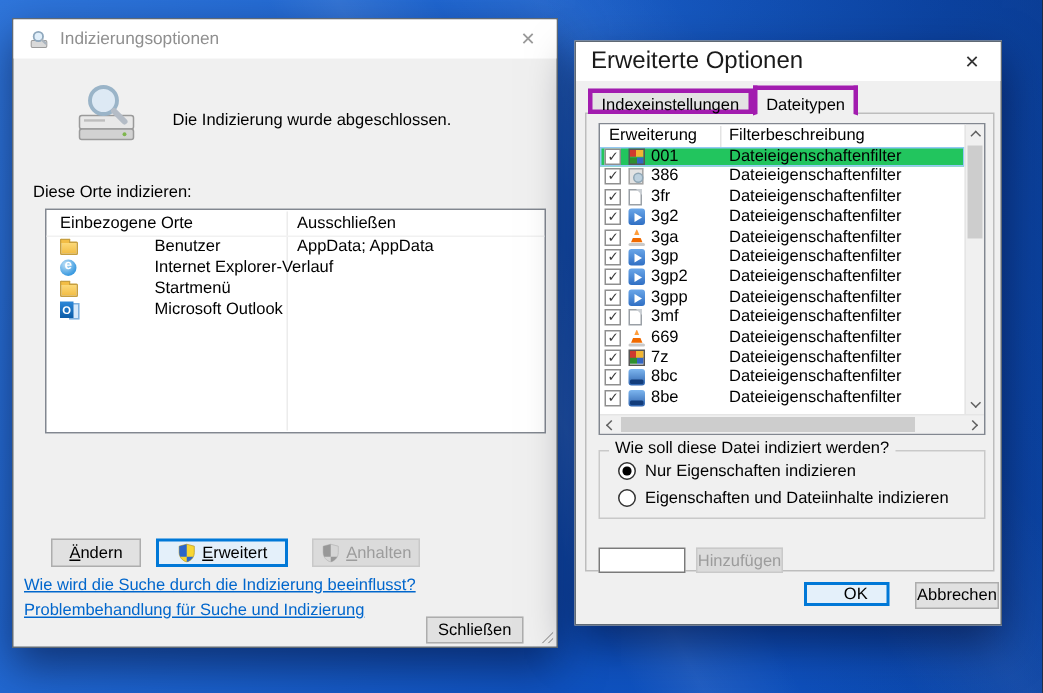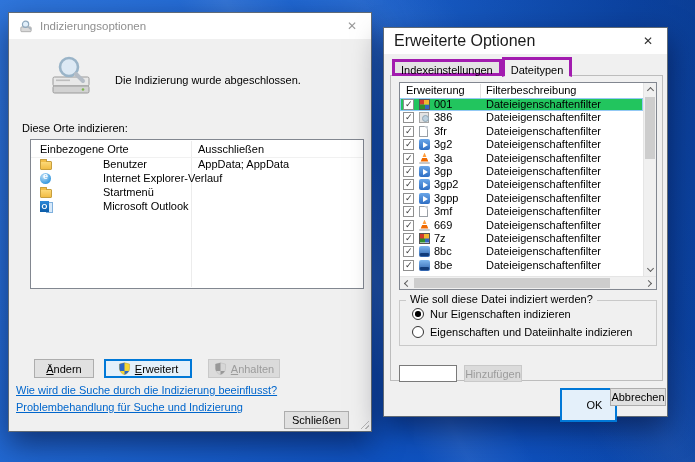--- a/index.html
+++ b/index.html
@@ -106,21 +106,21 @@
   .glabel { position:absolute; top:-8px; left:6px; background:#f0f0f0; padding:0 4px; white-space:nowrap; }
   .ropt { position:absolute; left:12px; display:flex; gap:6px; align-items:center; white-space:nowrap; }
   .ropt.r0 { top:7px; } .ropt.r1 { top:25px; }
   .radio { width:12px; height:12px; border:1px solid #333; border-radius:50%; background:#fff; position:relative; flex:none; }
   .radio.sel::after { content:""; position:absolute; left:2.2px; top:2.2px; width:5.5px; height:5.5px; border-radius:50%; background:#000; }
 
   .addlabel { position:absolute; left:15px; top:322px; white-space:nowrap; }
   .txtin { position:absolute; left:15px; top:337px; width:58px; height:17px; border:1px solid #7a7a7a;
            background:#fff; font-family:inherit; font-size:11px; padding:1px 3px; }
   .btn-add    { left:80px;  top:337px; width:58px; height:17px; }
-  .btn-ok     { left:176px; top:360px; width:57px; height:34px;padding-left:12px; }
+  .btn-ok     { left:152px; top:360px; width:57px; height:16px;padding-left:12px; }
   .btn-cancel { left:226px; top:360px; width:56px; height:18px; }
 
   
   .i { display:inline-block; position:relative; }
   .i-folder { width:12px; height:9px; margin-top:2px; background:linear-gradient(#fcd978,#f2bd45);
               border:1px solid #c79f3f; border-radius:1px; }
   .i-folder::before { content:""; position:absolute; top:-3px; left:-1px; width:5px; height:2px;
               background:#f2bd45; border:1px solid #c79f3f; border-bottom:none; border-radius:1px 1px 0 0; }
   .i-ie { width:11px; height:11px; border-radius:50%;
           background:radial-gradient(circle at 35% 30%, #bfe0f7, #3c9be0 70%); }

